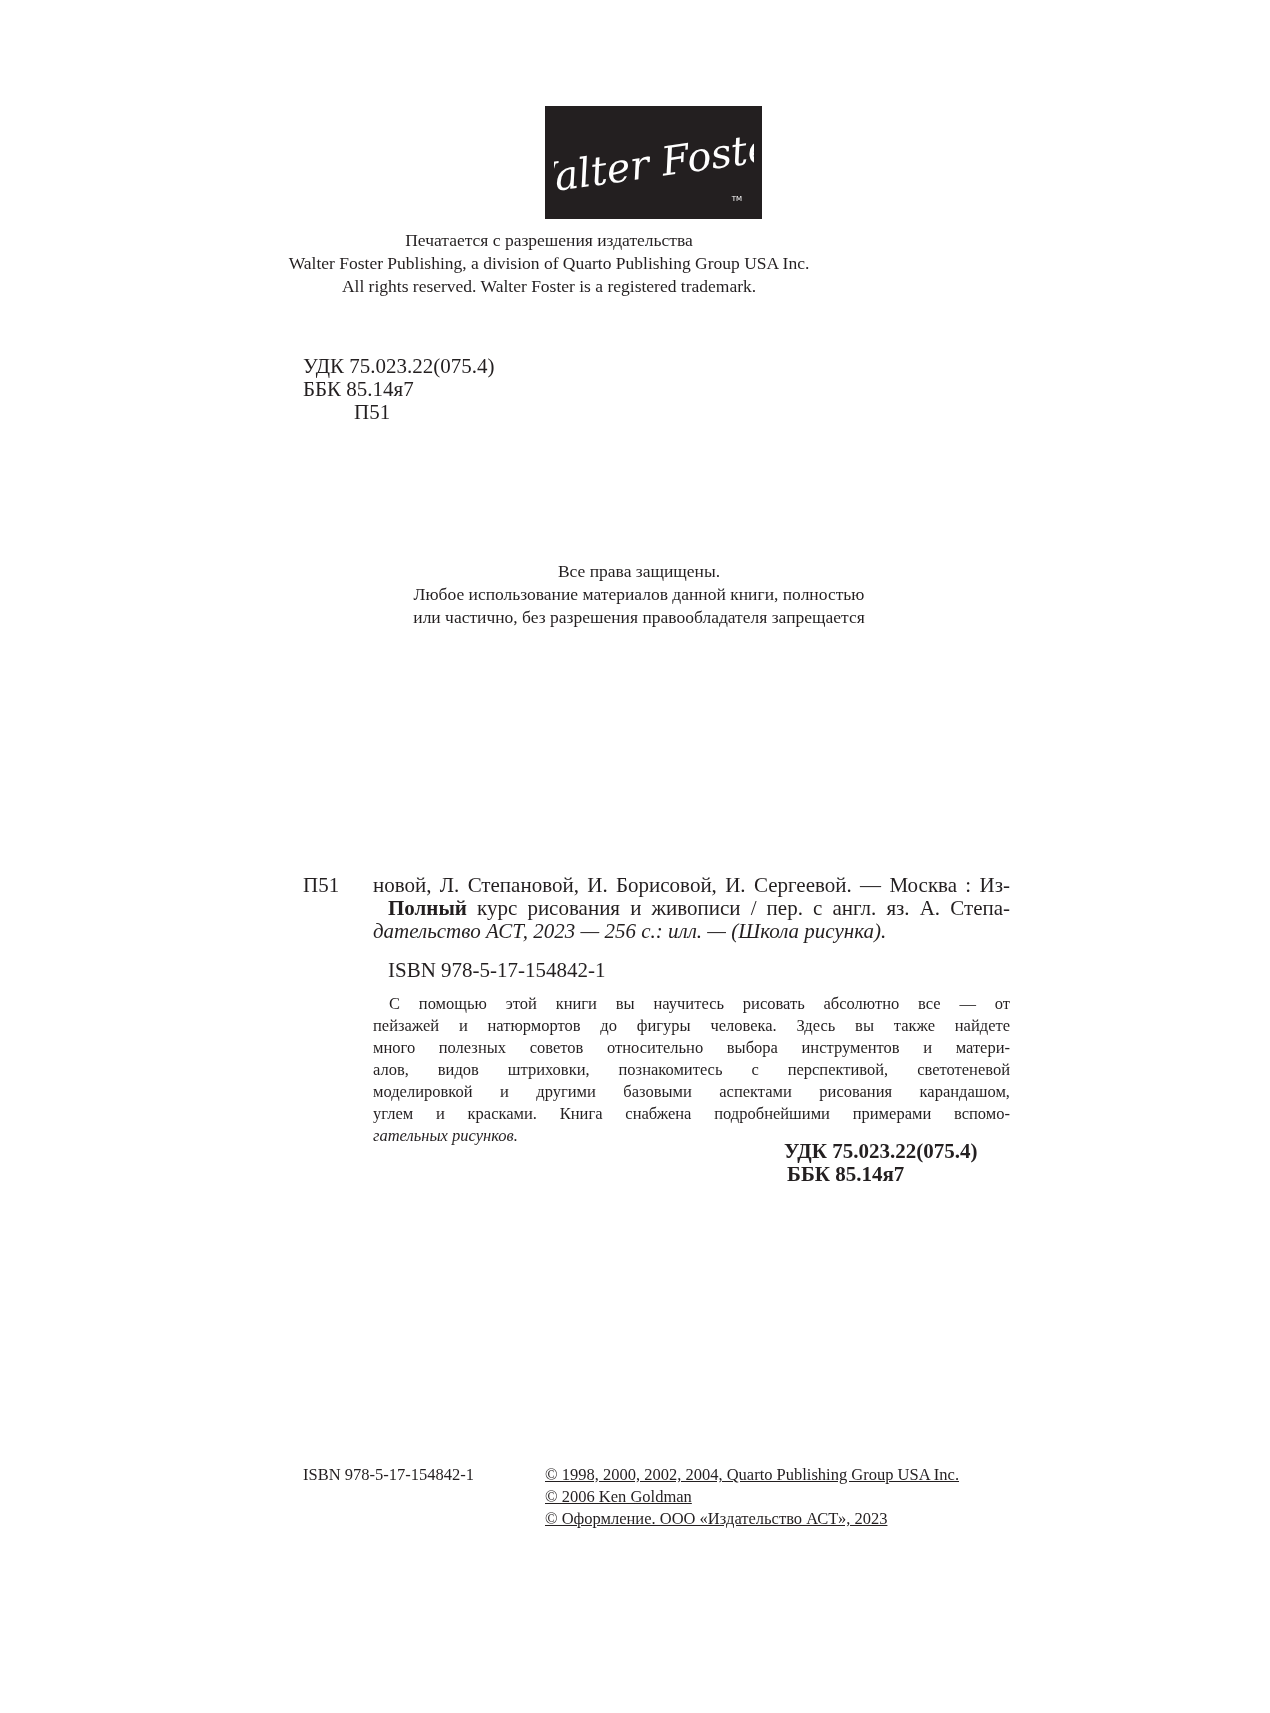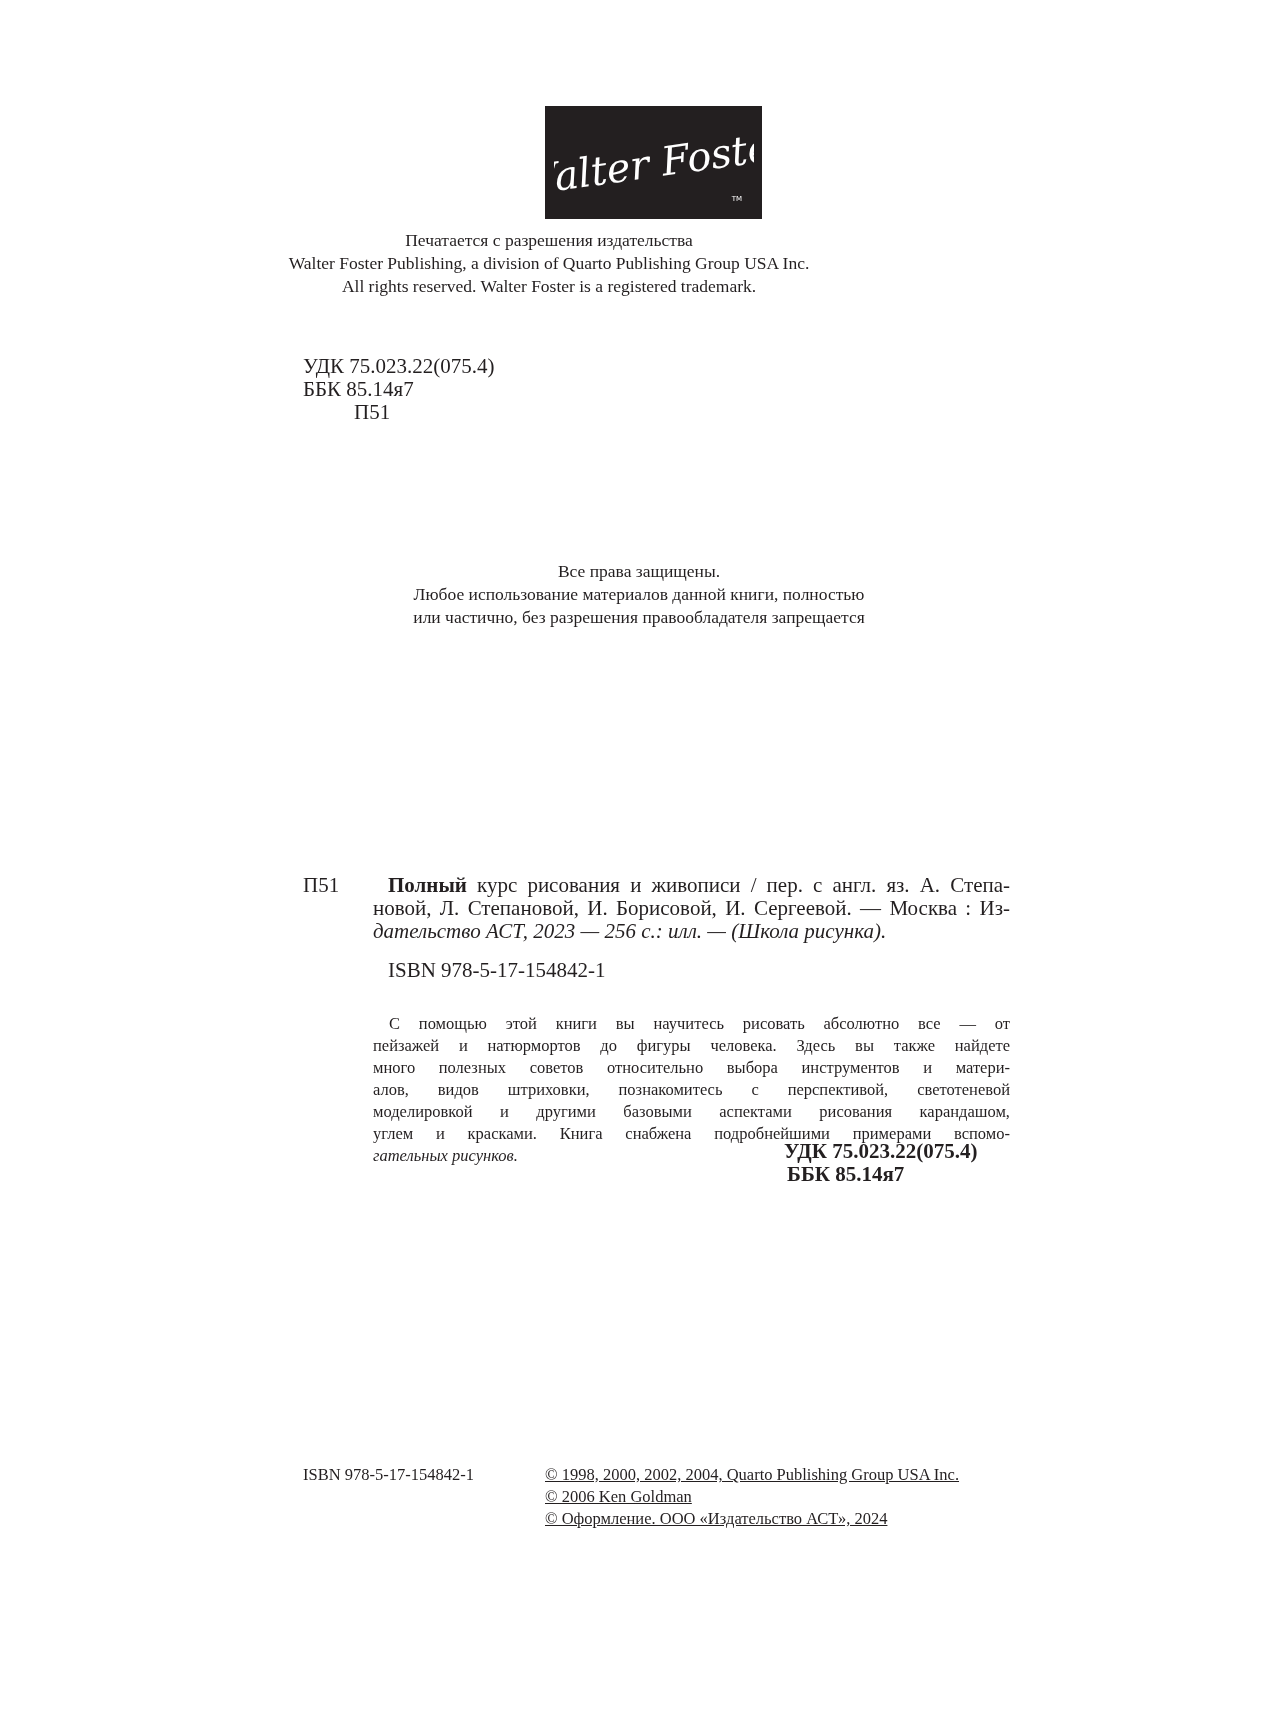--- a/index.html
+++ b/index.html
@@ -48,41 +48,41 @@
 
 <div class="abs center-block" style="top:560px; left:0; width:1262px;padding-left:8px;">
   <span class="line">Все права защищены.</span>
   <span class="line">Любое использование материалов данной книги, полностью</span>
   <span class="line">или частично, без разрешения правообладателя запрещается</span>
 </div>
 
 <div class="abs left-block" style="left:303px; top:874px;">П51</div>
 
 <div class="abs left-block" style="left:373px; top:874px; width:637px;">
+  <span class="just">новой, Л. Степановой, И. Борисовой, И. Сергеевой. — Москва : Из-</span>
   <span class="just" style="text-indent:15px;"><span class="bold">Полный</span><span> курс рисования и живописи / пер. с англ. яз. А. Степа-</span></span>
-  <span class="just">новой, Л. Степановой, И. Борисовой, И. Сергеевой. — Москва : Из-</span>
   <span class="just last-line">дательство АСТ, 2023 — 256 с.: илл. — (Школа рисунка).</span>
 </div>
 
 <div class="abs left-block" style="left:388px; top:959px;">ISBN 978-5-17-154842-1</div>
 
-<div class="abs small" style="left:373px; top:993px; width:637px;margin-top:20px;">
+<div class="abs small" style="left:373px; top:993px; width:637px;">
   <span class="just" style="text-indent:16px;">С помощью этой книги вы научитесь рисовать абсолютно все — от</span>
   <span class="just">пейзажей и натюрмортов до фигуры человека. Здесь вы также найдете</span>
   <span class="just">много полезных советов относительно выбора инструментов и матери-</span>
   <span class="just">алов, видов штриховки, познакомитесь с перспективой, светотеневой</span>
   <span class="just">моделировкой и другими базовыми аспектами рисования карандашом,</span>
   <span class="just">углем и красками. Книга снабжена подробнейшими примерами вспомо-</span>
   <span class="just last-line">гательных рисунков.</span>
 </div>
 
 <div class="abs left-block bold" style="left:784px; top:1140px;">
   <span class="line">УДК 75.023.22(075.4)</span>
   <span class="line" style="padding-left:3px;">ББК 85.14я7</span>
 </div>
 
 <div class="abs small" style="left:303px; top:1464px;">ISBN 978-5-17-154842-1</div>
 
 <div class="abs small" style="left:545px; top:1464px;text-decoration:underline;">
   <span class="line">© 1998, 2000, 2002, 2004, Quarto Publishing Group USA Inc.</span>
   <span class="line">© 2006 Ken Goldman</span>
-  <span class="line">© Оформление. ООО «Издательство АСТ», 2024</span>
+  <span class="line">© Оформление. ООО «Издательство АСТ», 2023</span>
 </div>
 
 </body></html>

